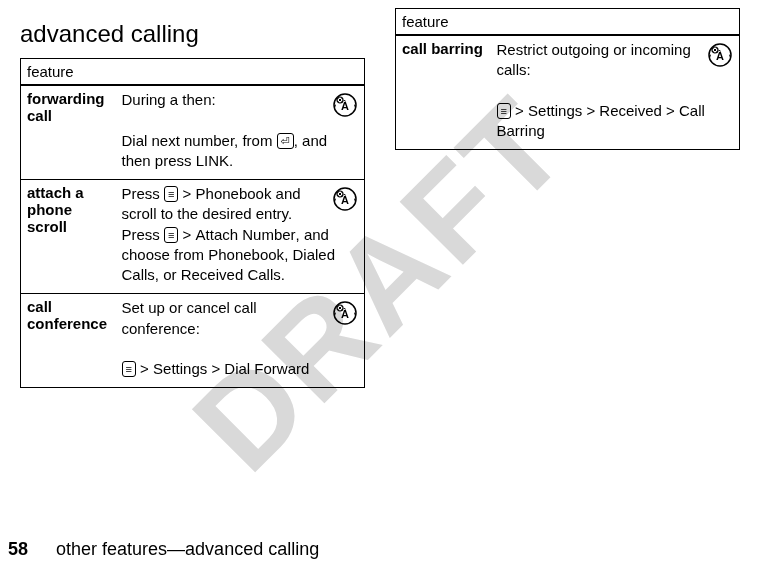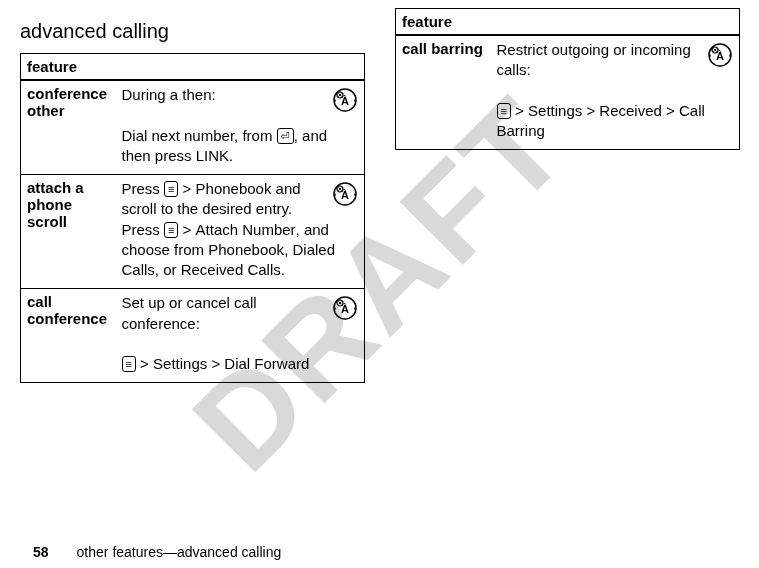--- a/index.html
+++ b/index.html
@@ -39,32 +39,32 @@
     font-family: Arial, sans-serif;
   }
   .columns {
     display: flex;
     gap: 30px;
   }
   .col {
     flex: 0 0 345px;
   }
   .section-title {
-    font-size: 20px;
+    font-size: 24px;
     font-weight: normal;
     margin: 20px 0 10px 0;
   }
   table.feature-table {
     border-collapse: collapse;
     width: 100%;
     border: 1.5px solid #000;
   }
   table.feature-table th {
     text-align: left;
-    font-weight: bold;
+    font-weight: normal;
     font-size: 15px;
     padding: 4px 6px;
     border-bottom: 2.5px solid #000;
   }
   table.feature-table td {
     padding: 4px 6px 8px 6px;
     vertical-align: top;
     font-size: 15px;
     border-top: 1px solid #000;
   }
@@ -102,22 +102,22 @@
     vertical-align: 1px;
   }
   .sim-icon {
     float: right;
     margin: 2px 0 2px 6px;
   }
   .sim-icon svg { display:block; }
   .footer {
     position: absolute;
     bottom: 8px;
-    left: 33px;
-    font-size: 14px;
+    left: 8px;
+    font-size: 18px;
   }
   .footer .pnum { font-weight: bold; margin-right: 28px; }
 </style>
 </head>
 <body>
 
 <div class="watermark">DRAFT</div>
 
 <div class="content">
 
@@ -126,21 +126,21 @@
       <h2 class="section-title">advanced calling</h2>
 
       <table class="feature-table">
         <thead>
           <tr>
               <th colspan="2">feature</th>
             </tr>
         </thead>
         <tbody>
           <tr>
-            <td class="fname">conference other</td>
+            <td class="fname">forwarding call</td>
             <td class="desc">
               <span class="sim-icon">
                 <svg width="26" height="26" viewBox="0 0 26 26">
                     <circle cx="13" cy="13" r="11" fill="none" stroke="#000" stroke-width="1.5"></circle>
                     <circle cx="8" cy="8" r="3" fill="none" stroke="#000" stroke-width="1.2"></circle>
                     <line x1="6.5" y1="6.5" x2="9.5" y2="9.5" stroke="#000"></line>
                     <line x1="9.5" y1="6.5" x2="6.5" y2="9.5" stroke="#000"></line>
                     <text x="13" y="18" font-size="11" font-family="Arial" font-weight="bold" text-anchor="middle">À</text>
                     <path d="M4 13 Q2 13 3 15" fill="none" stroke="#000"></path>
                     <path d="M22 13 Q24 13 23 15" fill="none" stroke="#000"></path>

